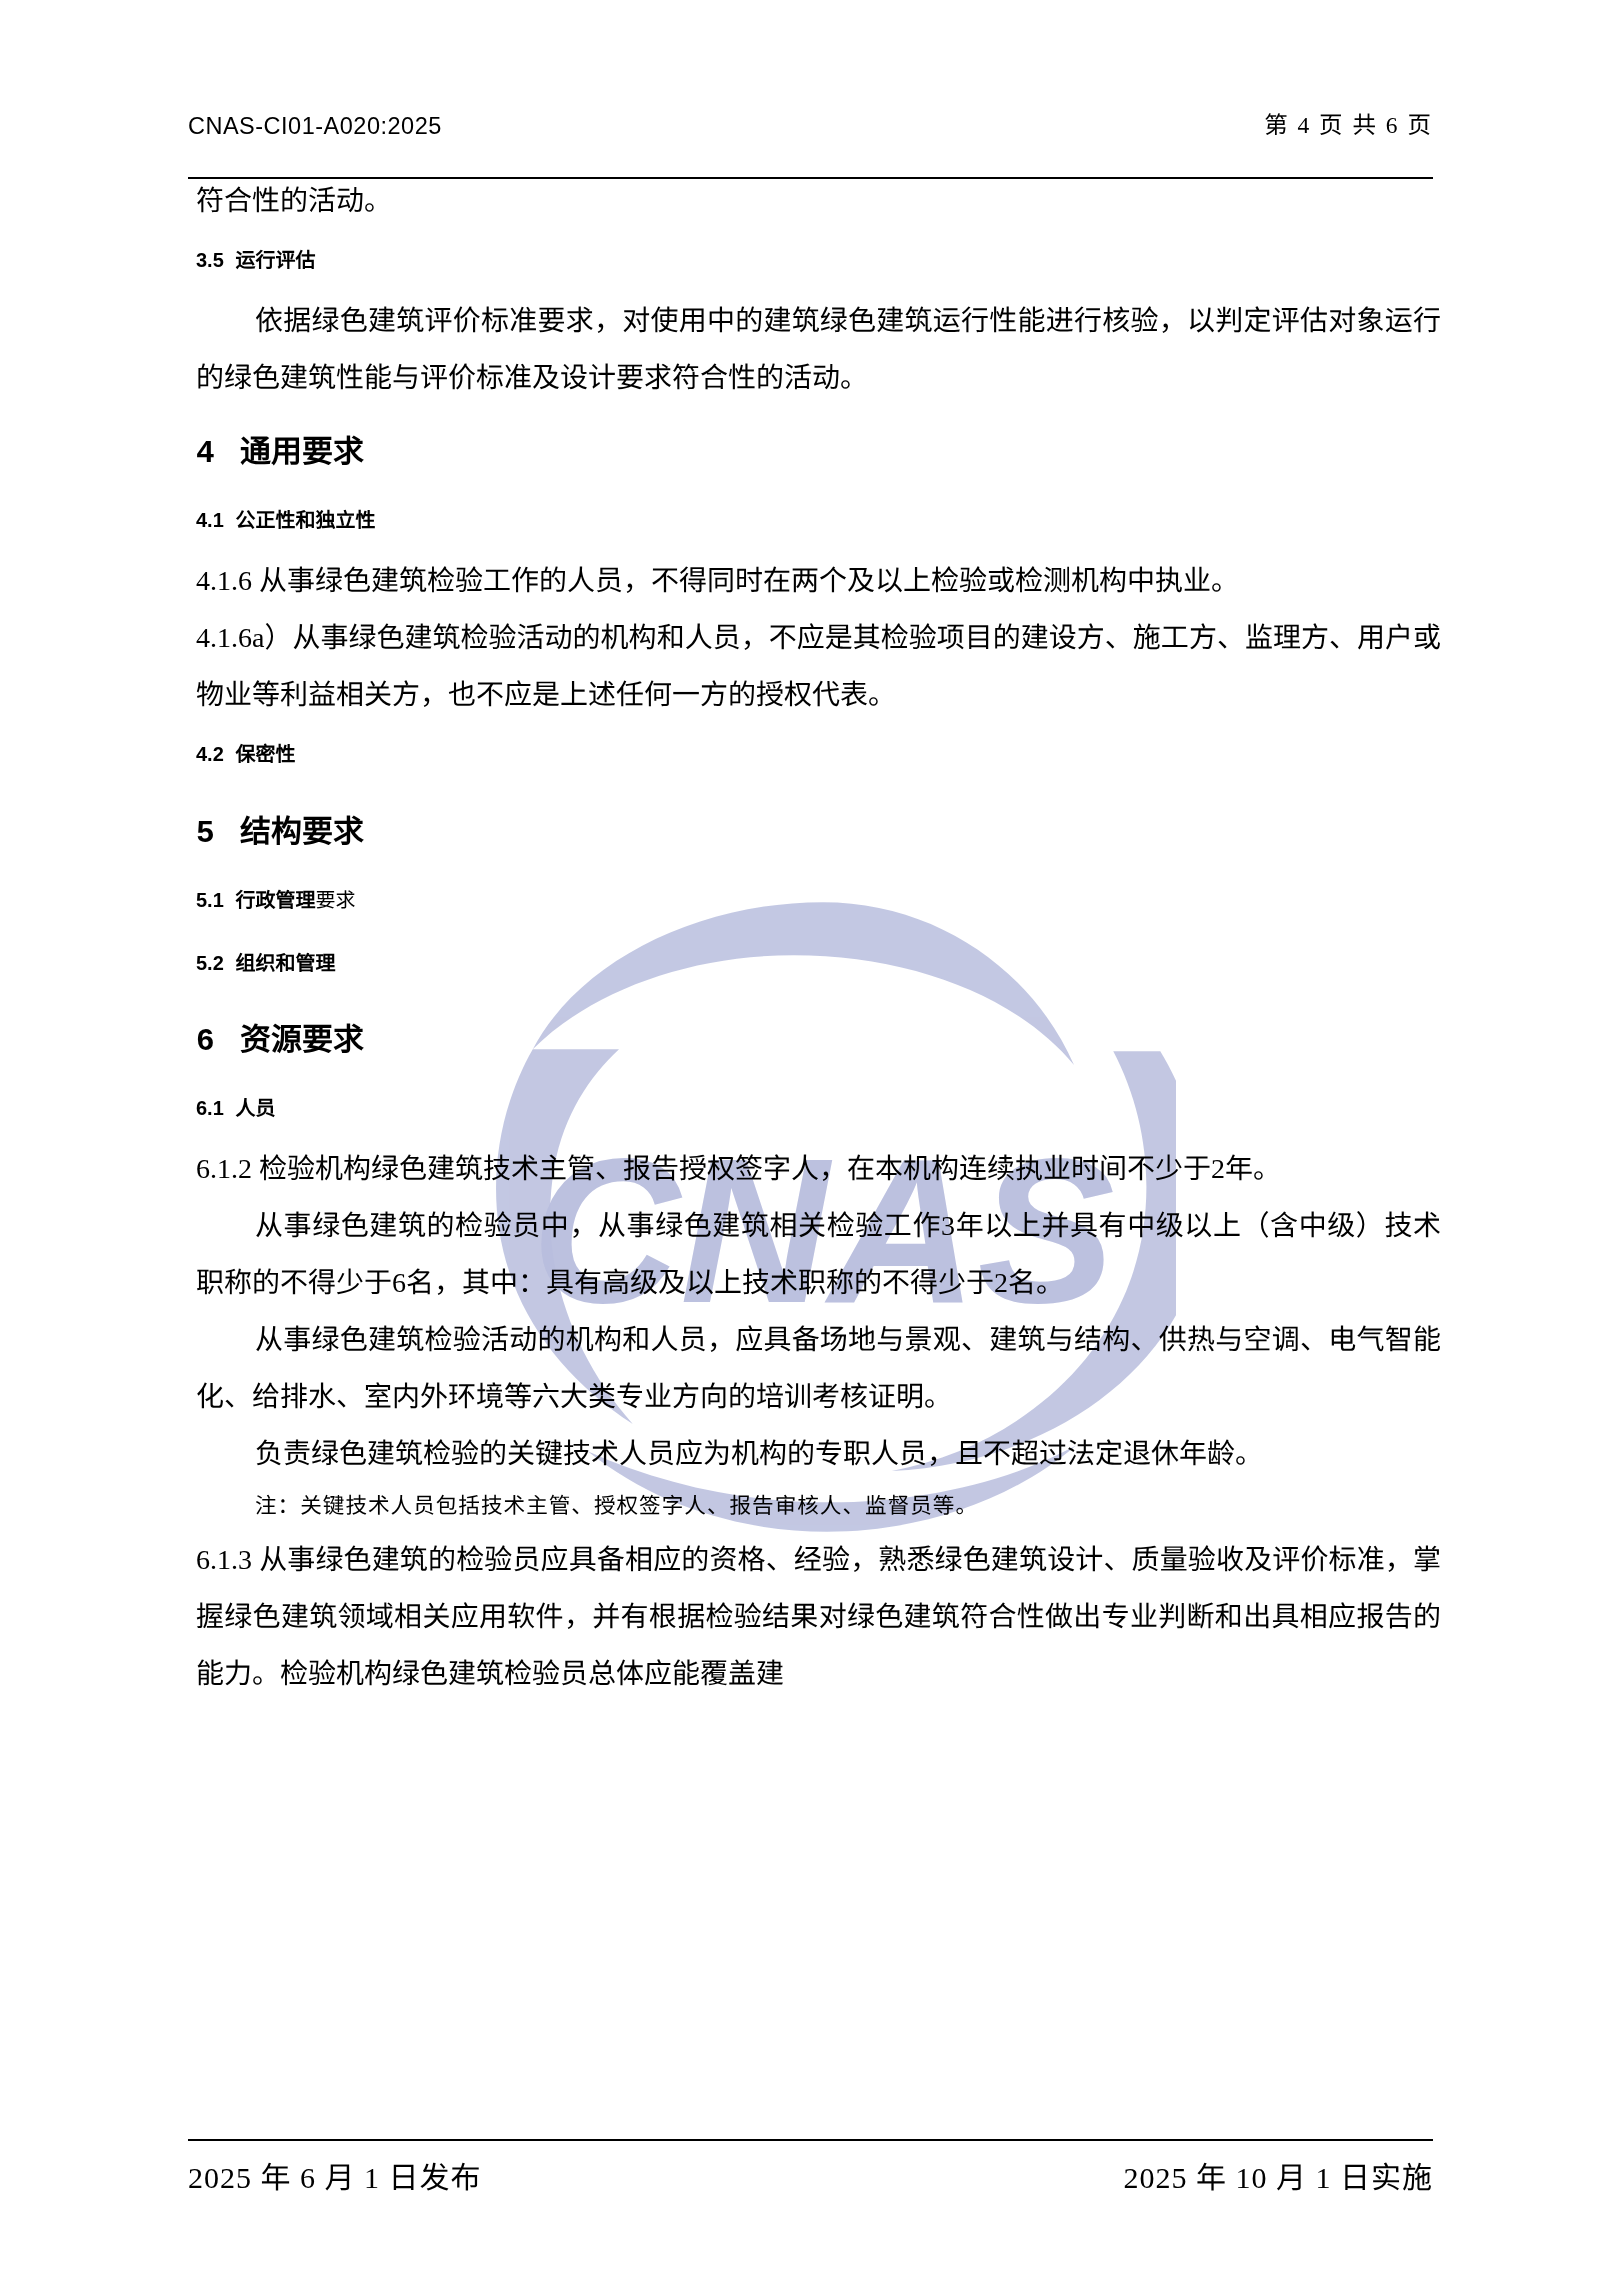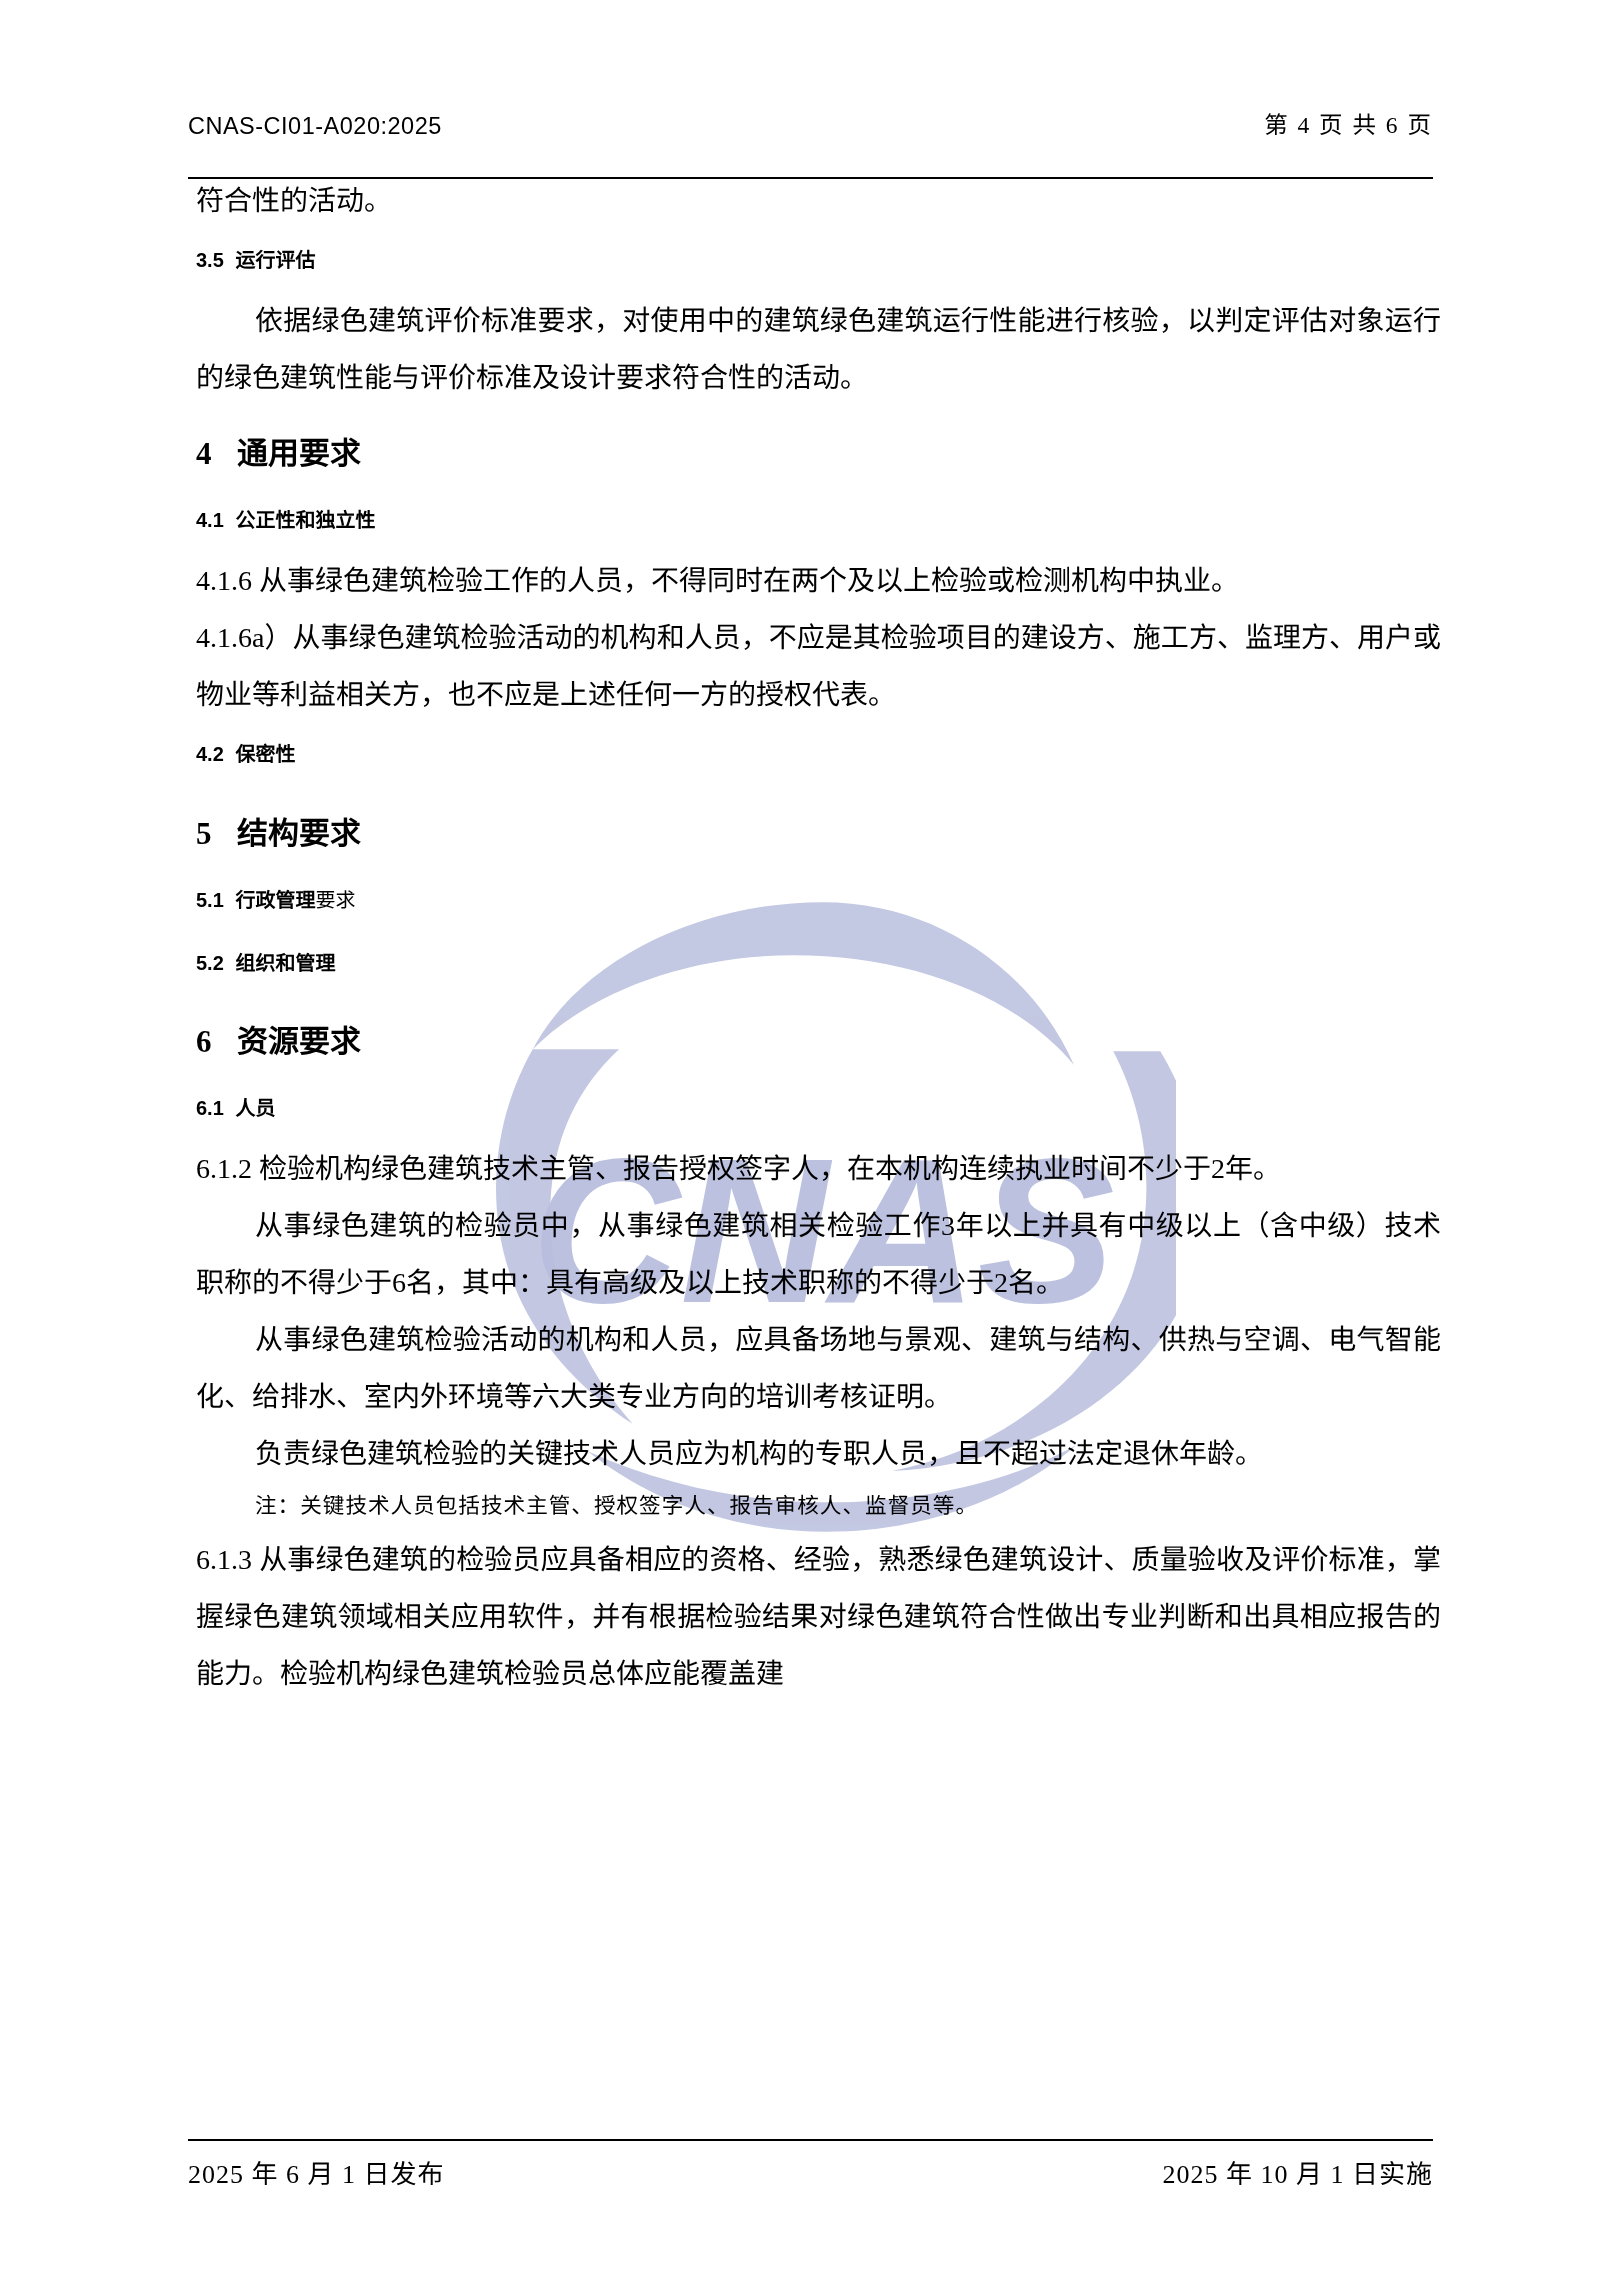--- a/index.html
+++ b/index.html
@@ -65,21 +65,21 @@
     height: 2px;
     background: #000000;
   }
   .footer {
     position: absolute;
     top: 2115px;
     left: 0;
     width: 1245px;
     display: flex;
     justify-content: space-between;
-    font-size: 26px;
+    font-size: 30px;
     letter-spacing: 1px;
   }
   
   .body {
     position: absolute;
     top: 172px;
     left: 8px;
     width: 1245px;
   }
   p {
@@ -87,21 +87,21 @@
     font-size: 28px;
     line-height: 57px;
     text-align: justify;
     text-justify: inter-ideograph;
     letter-spacing: 0px;
   }
   .indent {
     text-indent: 59px;
   }
   .h1 {
-    font-family: Liberation Serif, serif;
+    font-family: Liberation Mono, monospace;
     font-weight: bold;
     font-size: 31px;
     line-height: 71px;
     margin-top: 11.8px;
   }
   .h1 .num { margin-right: 25.5px; }
   .h2 {
     font-family: "Liberation Sans", sans-serif;
     font-weight: bold;
     font-size: 20px;

